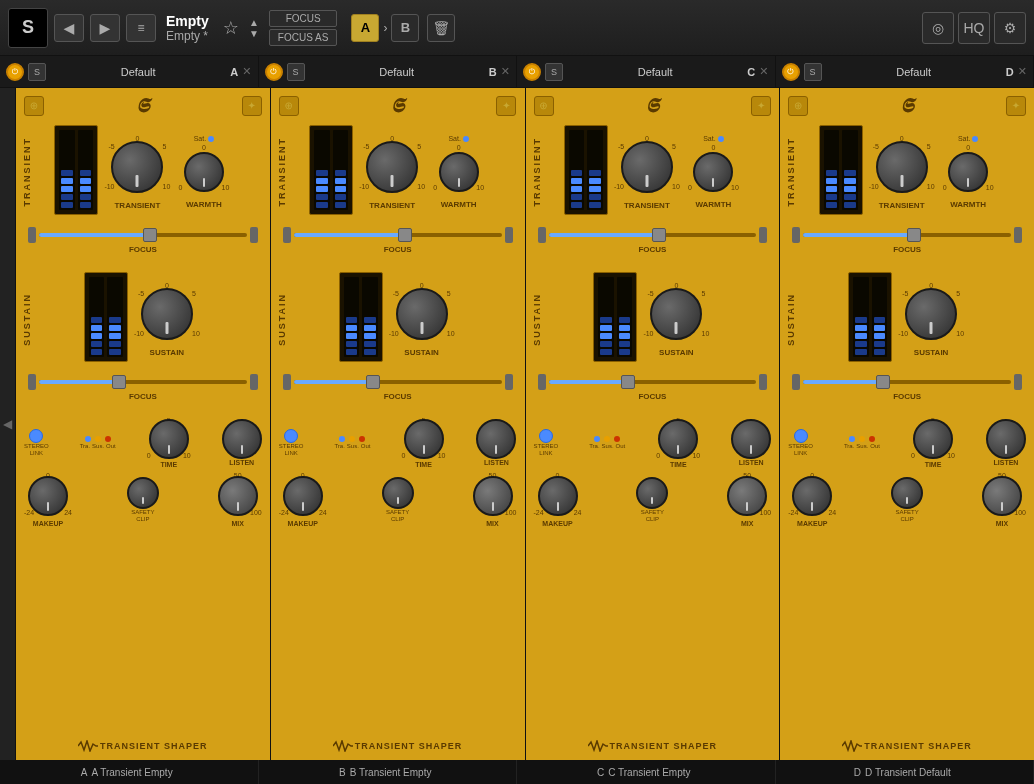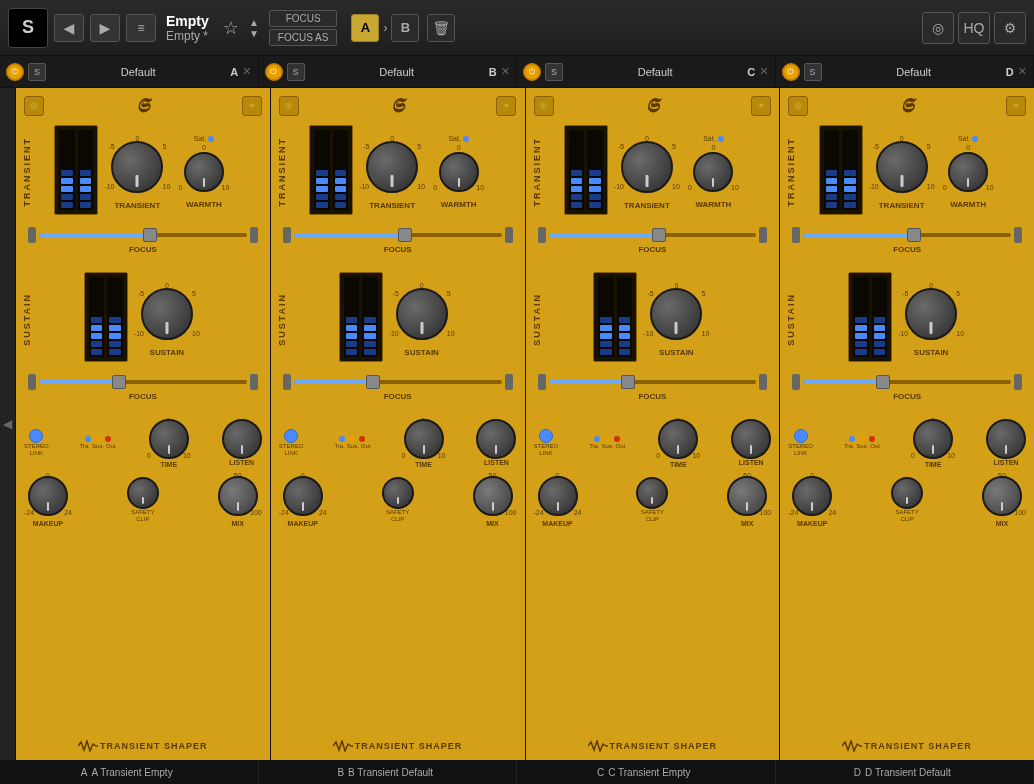--- a/index.html
+++ b/index.html
@@ -983,21 +983,21 @@
   </div>
 </div>
 
 <div class="bottom-label-bar">
   <div class="bottom-label">
     <span>A</span>
     <span>A  Transient Empty</span>
   </div>
   <div class="bottom-label">
     <span>B</span>
-    <span>B  Transient Default</span>
+    <span>B  Transient Empty</span>
   </div>
   <div class="bottom-label">
     <span>C</span>
     <span>C  Transient Empty</span>
   </div>
   <div class="bottom-label">
     <span>D</span>
     <span>D  Transient Default</span>
   </div>
 </div>

